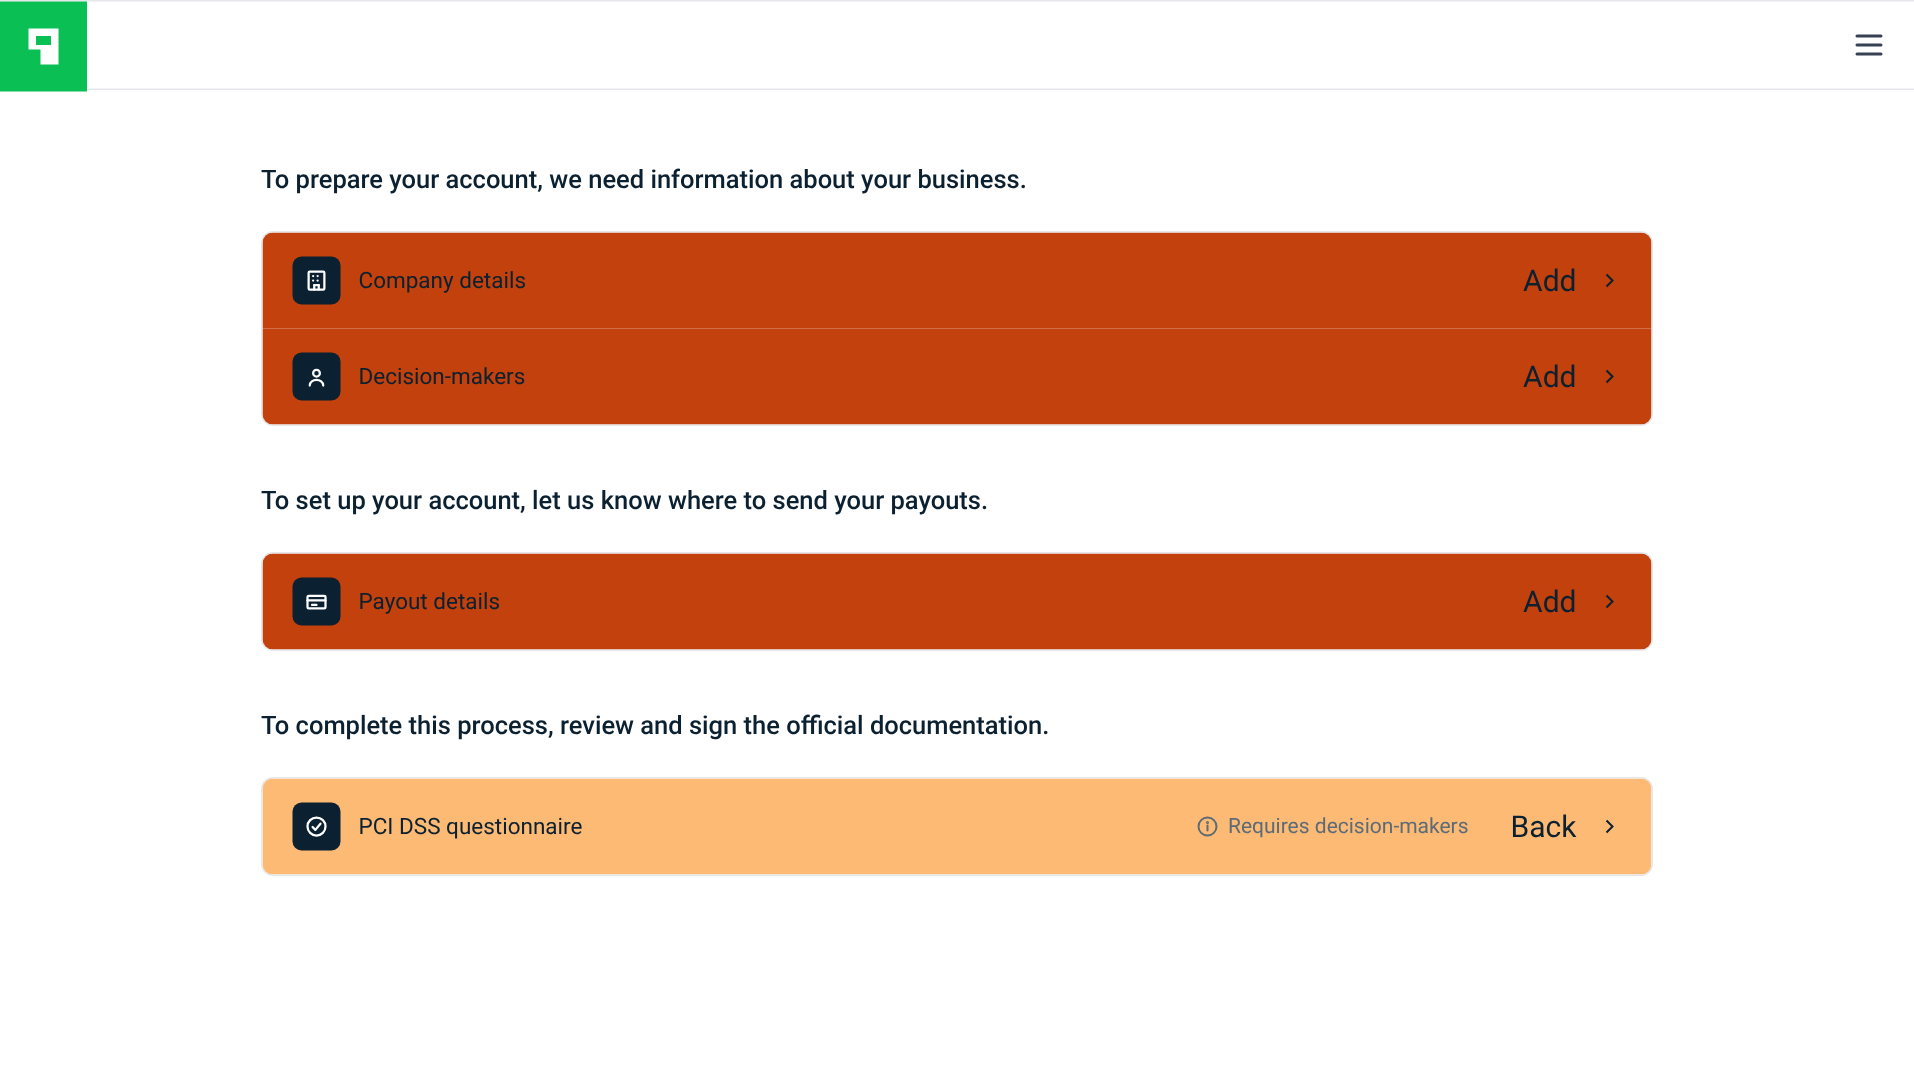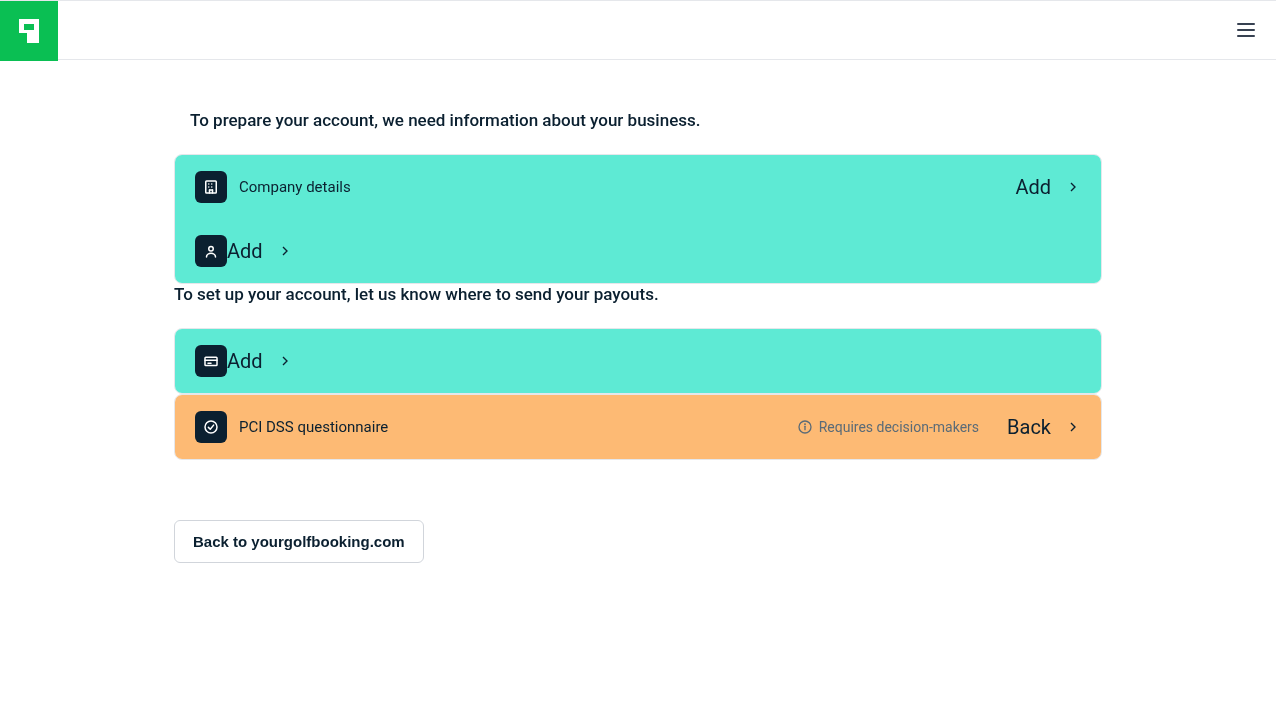--- a/index.html
+++ b/index.html
@@ -55,35 +55,35 @@
     max-width: 928px;
     margin: 0 auto;
     padding: 50px 0 40px 0;
     position: relative;
   }
   .section-heading {
     font-size: 17px;
     font-weight: 500;
     color: #0b2030;
     margin-bottom: 24px;
+    margin-top: 40px;
   }
   .section-heading:first-of-type {
     margin-top: 0;
-    margin-left: 16px;
   }
   .card-group {
     border: 1px solid #e5e7eb;
     border-radius: 8px;
     overflow: hidden;
   }
   .card-row {
     display: flex;
     align-items: center;
     padding: 16px 20px;
-    background: #5eead4;
+    background: #c2410c;
     cursor: pointer;
     position: relative;
   }
   .card-row.disabled {
     background: #fdba74;
   }
   .card-icon {
     width: 32px;
     height: 32px;
     background: #0b2030;
@@ -195,20 +195,21 @@
     </div>
     <div class="row-wrapper">
 
       <div class="card-row">
         <div class="card-icon">
           <svg viewBox="0 0 24 24" stroke-width="2" stroke-linecap="round" stroke-linejoin="round">
             <circle cx="12" cy="9" r="3"></circle>
             <path d="M6 20c0-3 3-5 6-5s6 2 6 5"></path>
           </svg>
         </div>
+        <div class="card-label">Decision-makers</div>
         <div class="card-action">Add</div>
         <svg class="chevron" viewBox="0 0 24 24">
             <polyline points="9 6 15 12 9 18"></polyline>
           </svg>
       </div>
     </div>
   </div>
 
   
   <div class="section-heading">To set up your account, let us know where to send your payouts.</div>
@@ -216,29 +217,31 @@
     <div class="row-wrapper">
 
       <div class="card-row">
         <div class="card-icon">
           <svg viewBox="0 0 24 24" stroke-width="2" stroke-linecap="round" stroke-linejoin="round">
             <rect x="4" y="7" width="16" height="11" rx="1"></rect>
             <line x1="4" y1="11" x2="20" y2="11"></line>
             <line x1="8" y1="15" x2="12" y2="15"></line>
           </svg>
         </div>
+        <div class="card-label">Payout details</div>
         <div class="card-action">Add</div>
         <svg class="chevron" viewBox="0 0 24 24">
             <polyline points="9 6 15 12 9 18"></polyline>
           </svg>
       </div>
     </div>
   </div>
 
   
+  <div class="section-heading">To complete this process, review and sign the official documentation.</div>
   <div class="card-group">
     <div class="row-wrapper">
 
       <div class="card-row disabled">
         <div class="card-icon">
           <svg viewBox="0 0 24 24" stroke-width="2" stroke-linecap="round" stroke-linejoin="round">
             <circle cx="12" cy="12" r="8"></circle>
             <polyline points="8.5 12.5 11 15 15.5 9.5"></polyline>
           </svg>
         </div>
@@ -252,15 +255,14 @@
           <span>Requires decision-makers</span>
         </div>
         <div class="card-action">Back</div>
         <svg class="chevron" viewBox="0 0 24 24">
             <polyline points="9 6 15 12 9 18"></polyline>
           </svg>
       </div>
     </div>
   </div>
 
-  <button class="back-button">Back to yourgolfbooking.com</button>
 
 </div>
 
 </body></html>

